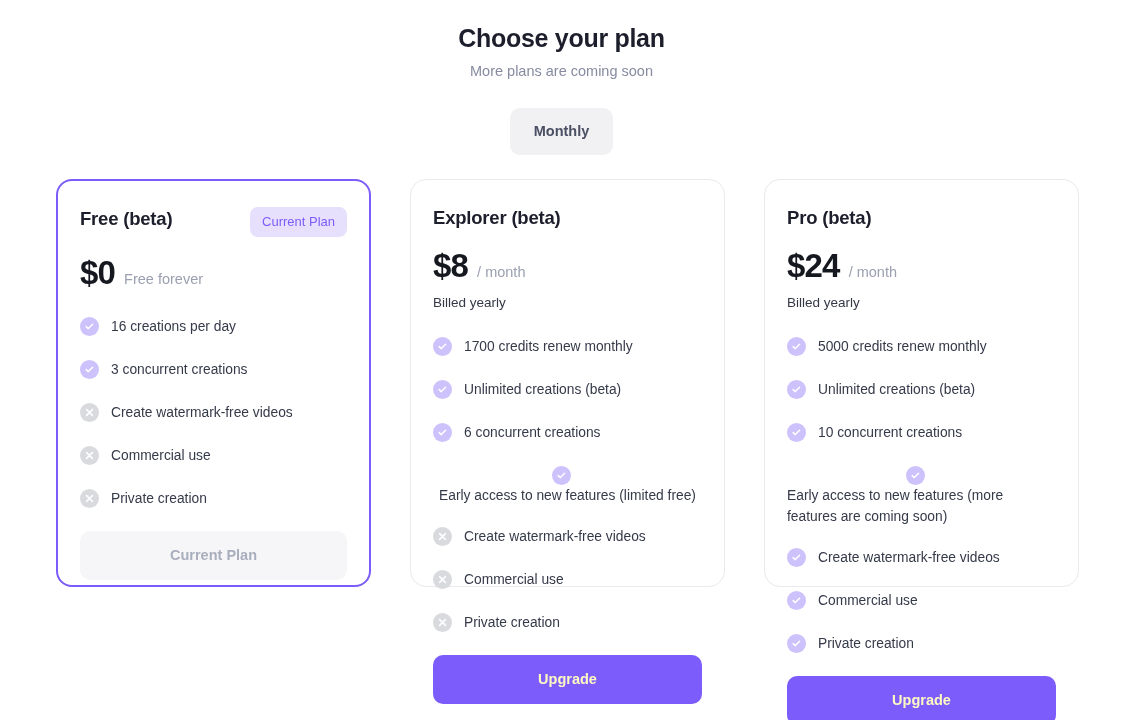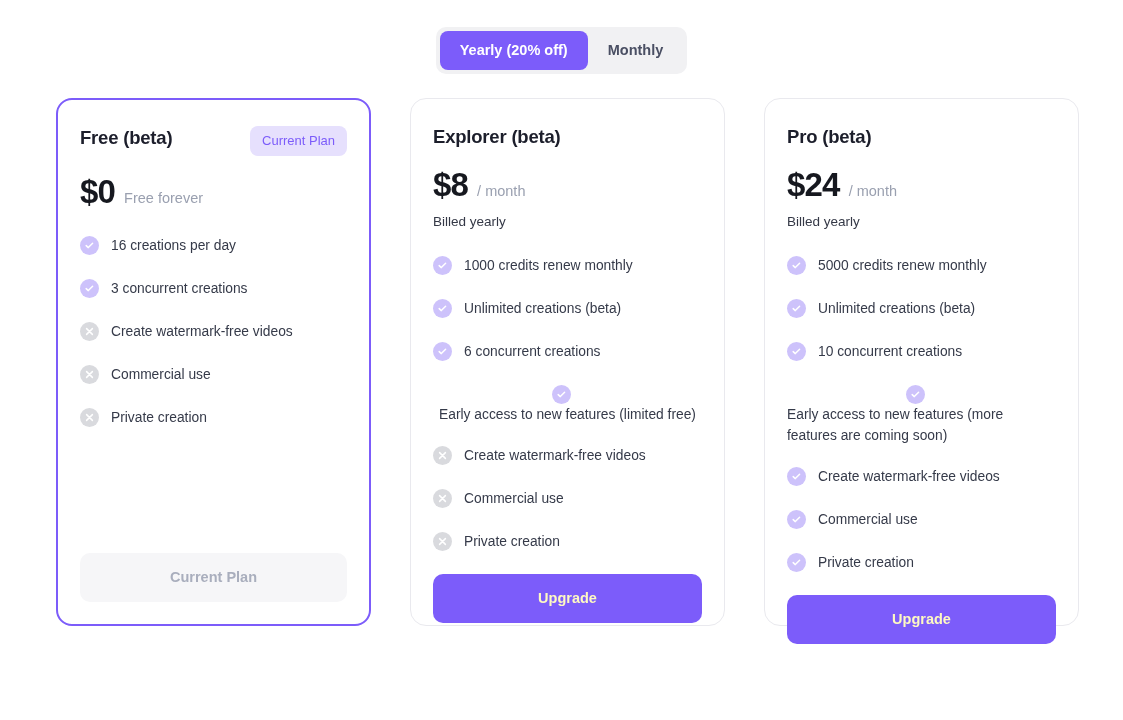--- a/index.html
+++ b/index.html
@@ -34,21 +34,21 @@
     background: transparent; color: #4a4f63; line-height: 19px;
   }
   .toggle-btn.active { background: #7c5cfa; color: #ffffff; }
 
   
   .cards {
     display: flex; justify-content: center; gap: 27px;
     margin-top: 24px;
   }
   .card {
-    width: 315px; height: 528px;
+    width: 315px; height: 408px;
     background: #ffffff; border: 1px solid #e9e9ee;
     border-radius: 16px; padding: 26px 22px 22px 22px;
     display: flex; flex-direction: column; position: relative; margin-left: 12px;
   }
   .card.highlight { border: 2px solid #7c5cfa; }
 
   .card-head { display: flex; align-items: flex-start; justify-content: space-between; }
   .plan-name {
     font-size: 18.5px; font-weight: bold; color: #1c1e2b;
     line-height: 24px; letter-spacing: -0.2px;
@@ -96,24 +96,27 @@
     padding: 15px 0; line-height: 19px; cursor: pointer;
   }
   .cta.primary { background: #7c5cfa; color: #fef9c3; }
   .cta.disabled { background: #f6f6f8; color: #a9aebd; cursor: default; }
 </style>
 </head>
 <body>
 
 <div class="page">
 
+  <div class="header">
+    <div class="page-title">Choose your plan</div>
+    <div class="page-subtitle">More plans are coming soon</div>
+  </div>
 
   <div class="toggle-wrap">
     <div class="toggle-group" id="toggle-group">
-        <button class="toggle-btn active">Yearly (20% off)</button>
         <button class="toggle-btn">Monthly</button>
       </div>
   </div>
 
   <div class="cards" id="cards">
       <div class="card highlight">
         <div class="card-head">
           <div class="plan-name">Free (beta)</div>
           <div class="plan-badge">Current Plan</div>
         </div>
@@ -174,21 +177,21 @@
           <span class="price-suffix">/ month</span>
         </div>
         <div class="billed-note">Billed yearly</div>
         <div class="features">
           <div class="feature">
             <span class="ficon yes">
               <svg width="11" height="11" viewBox="0 0 11 11">
                 <path d="M2.2 5.6 L4.3 7.6 L8.6 3.2" fill="none" stroke="#ffffff" stroke-width="1.5" stroke-linecap="round" stroke-linejoin="round"></path>
               </svg>
             </span>
-            <span class="ftext">1000 credits renew monthly</span>
+            <span class="ftext">1700 credits renew monthly</span>
           </div>
           <div class="feature">
             <span class="ficon yes">
               <svg width="11" height="11" viewBox="0 0 11 11">
                 <path d="M2.2 5.6 L4.3 7.6 L8.6 3.2" fill="none" stroke="#ffffff" stroke-width="1.5" stroke-linecap="round" stroke-linejoin="round"></path>
               </svg>
             </span>
             <span class="ftext">Unlimited creations (beta)</span>
           </div>
           <div class="feature">

